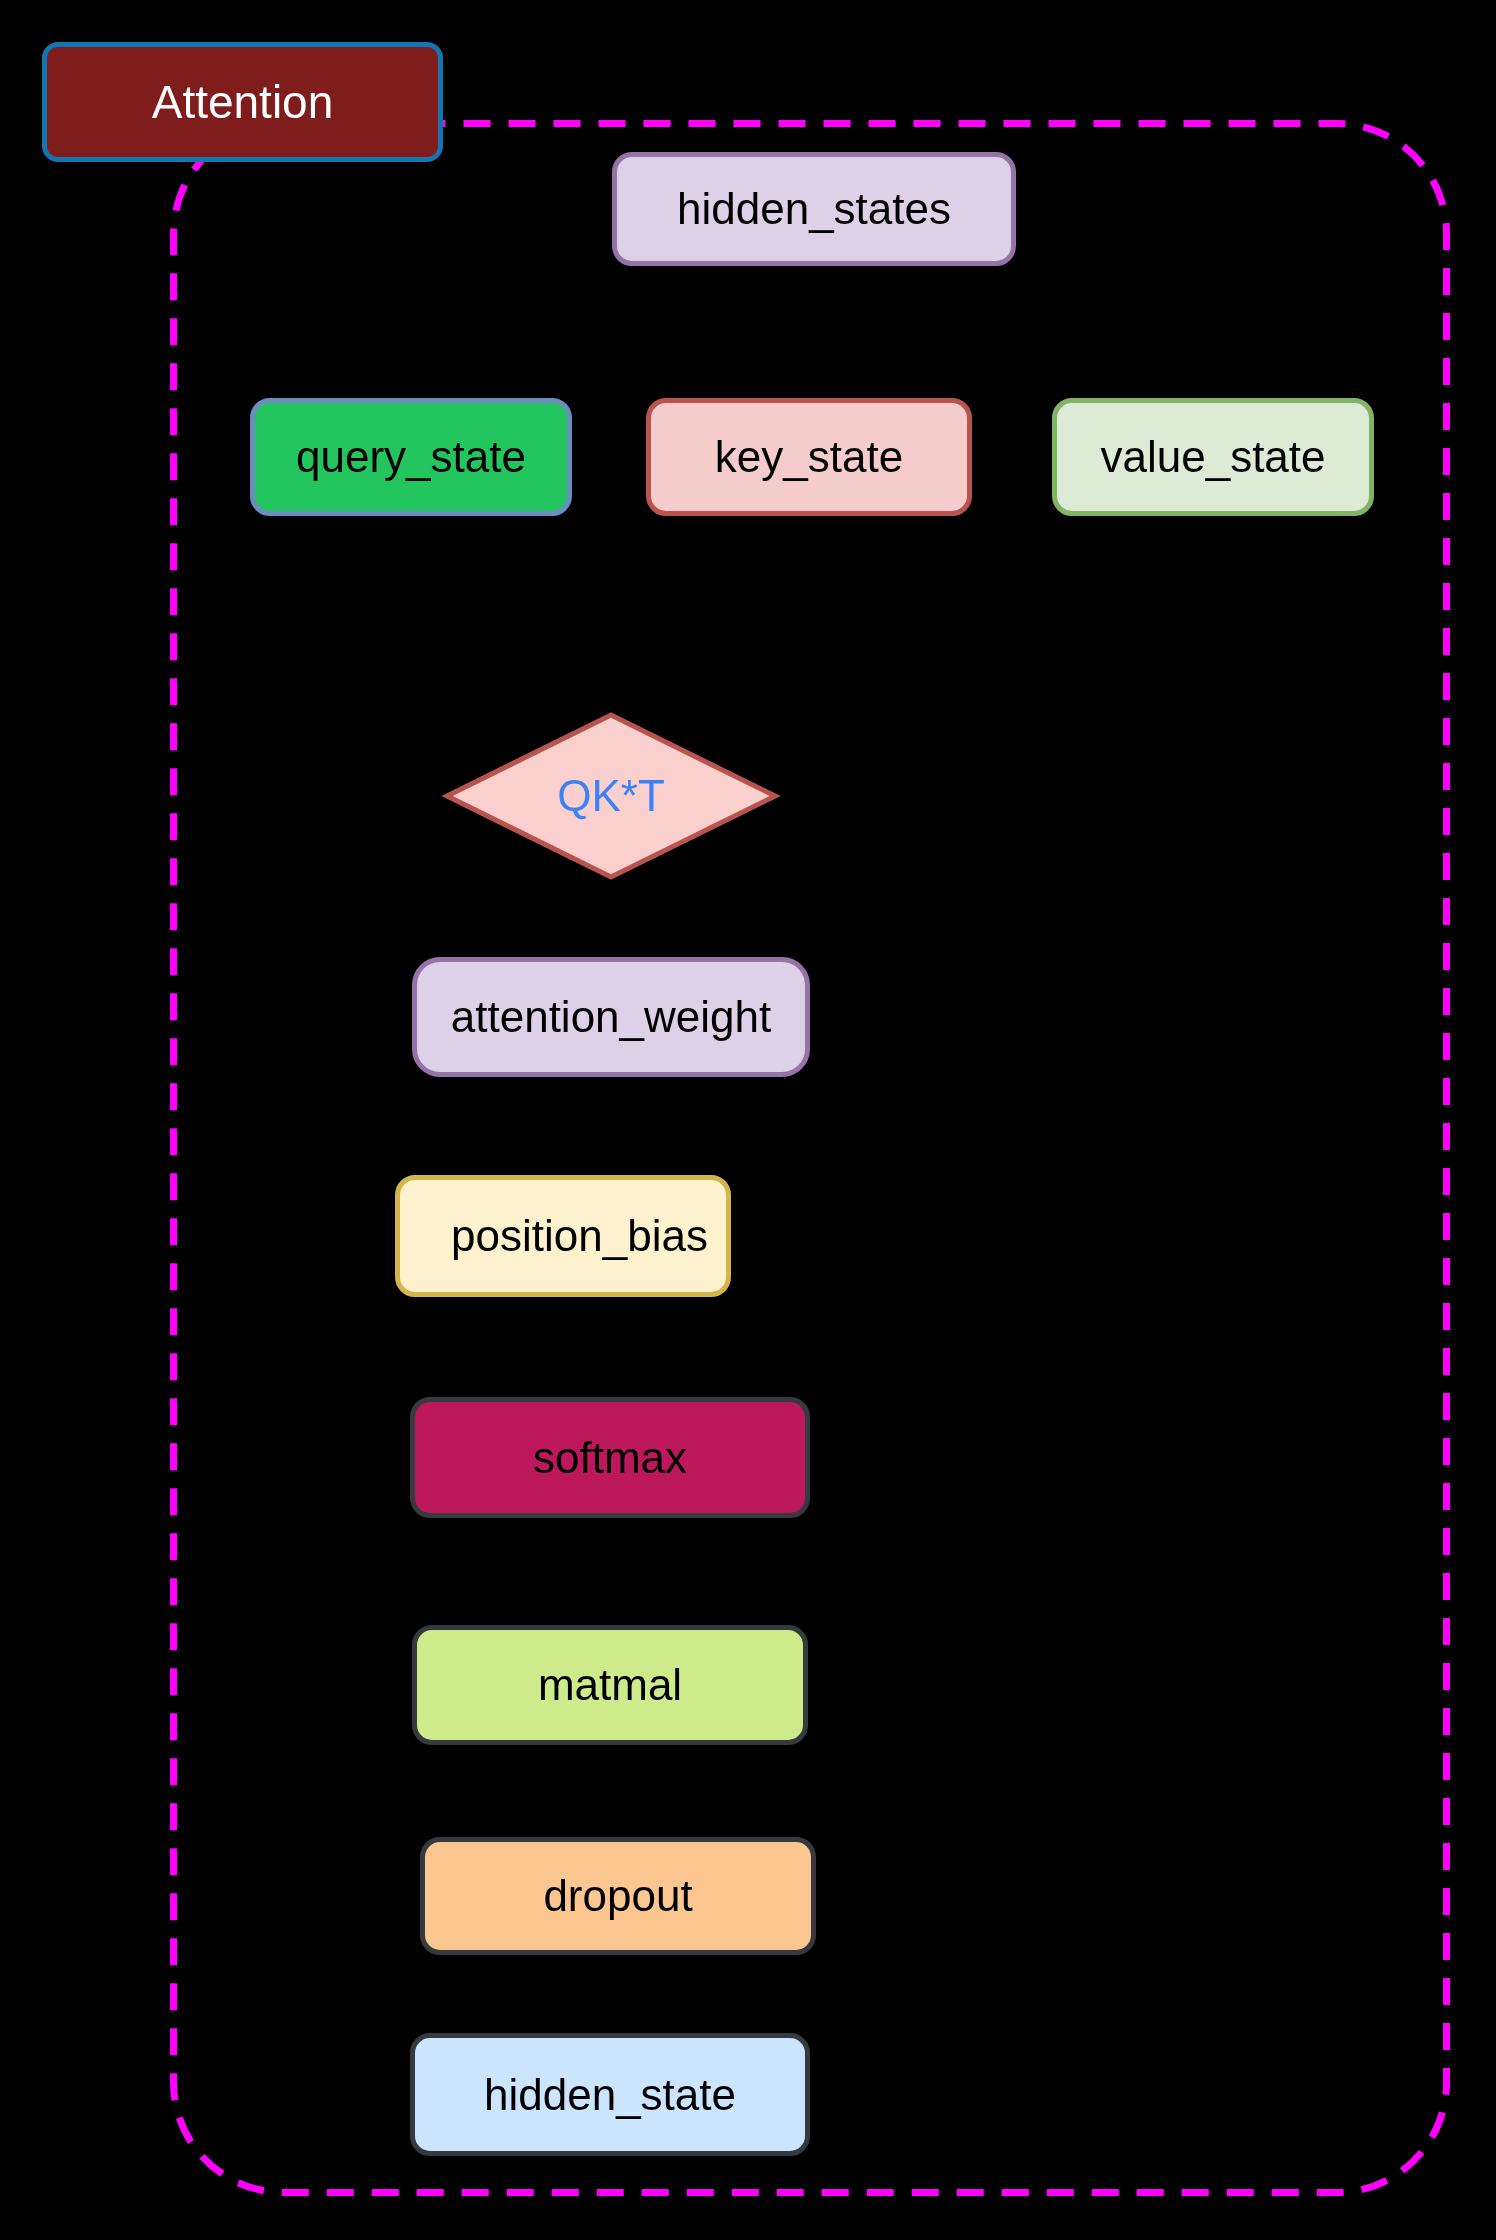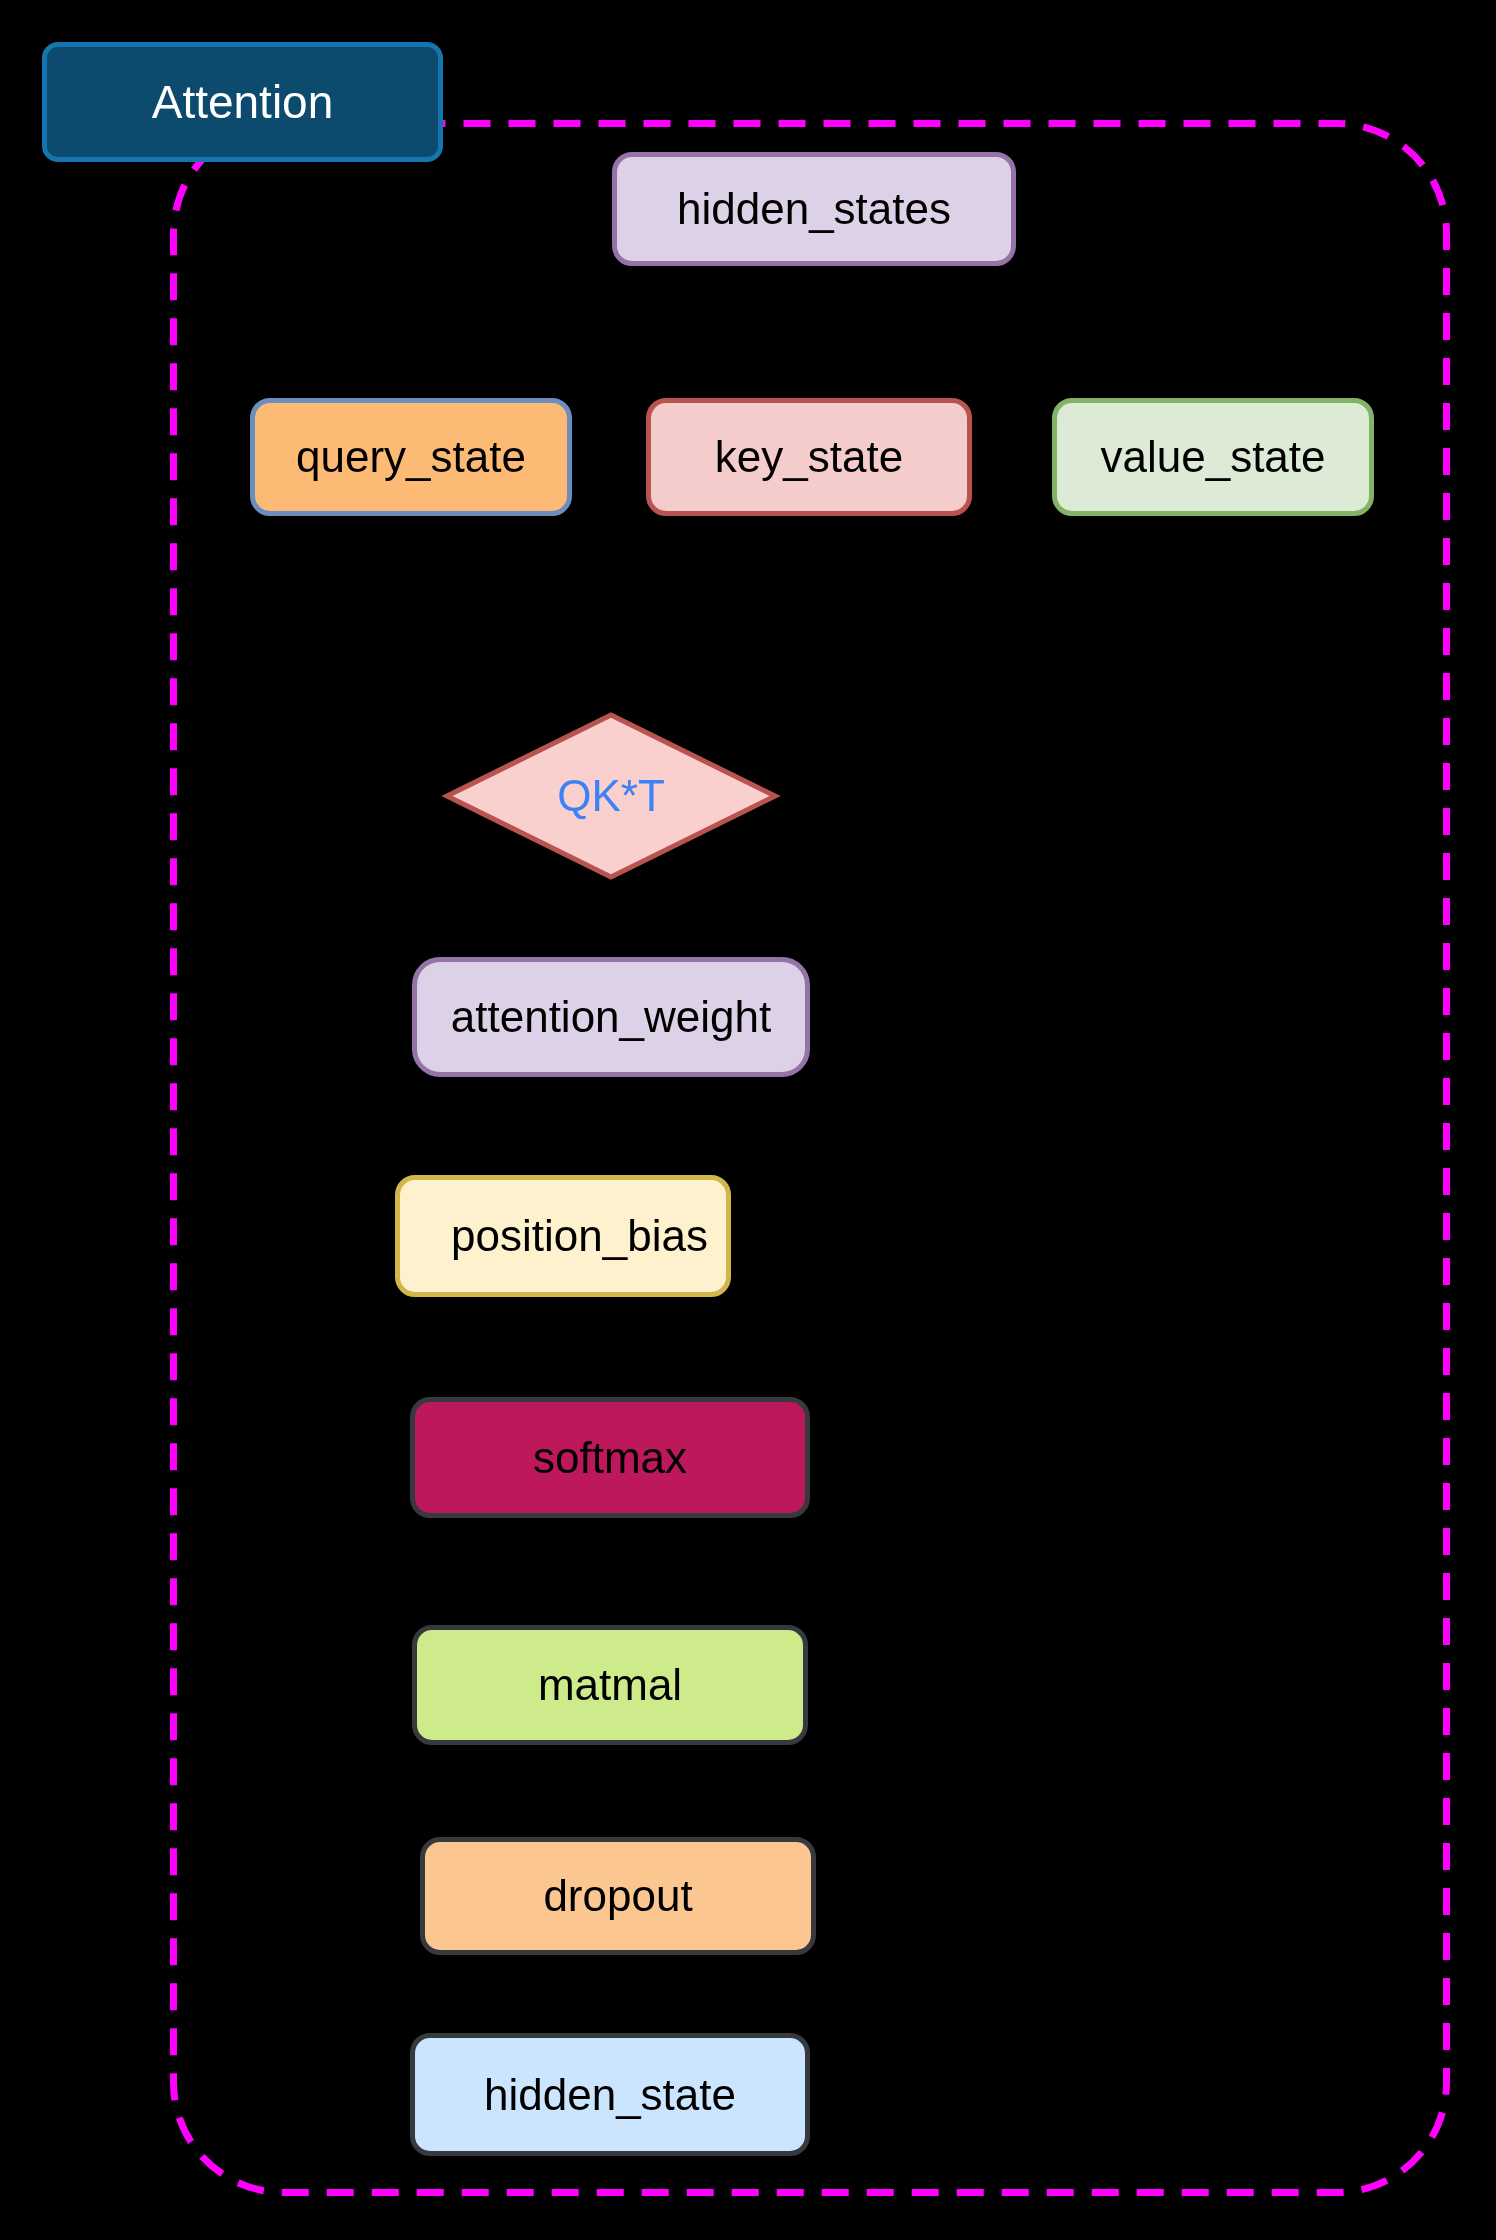--- a/index.html
+++ b/index.html
@@ -79,21 +79,21 @@
 
   <svg id="overlay-svg" viewBox="0 0 1496 2240" xmlns="http://www.w3.org/2000/svg">
     <rect x="173.5" y="123.5" width="1273" height="2069" rx="110" ry="110" fill="none" stroke-width="7" stroke-dasharray="27 18" stroke="#ff00ff"></rect>
     <polygon points="611,715 775,796 611,877 447,796" stroke-width="5" fill="#f9d0cd" stroke="#b85450"></polygon>
   </svg>
 
   <div class="node n-hidden-states" style="background-color: rgb(221, 209, 231); border-color: rgb(150, 115, 166);">
     <span>hidden_states</span>
   </div>
 
-  <div class="node n-query-state" style="background-color: #fdba74; border-color: rgb(108, 142, 191); text-align: right;">
+  <div class="node n-query-state" style="background-color: #22c55e; border-color: rgb(108, 142, 191); text-align: right;">
     <span>query_state</span>
   </div>
 
   <div class="node n-key-state" style="background-color: rgb(244, 204, 203); border-color: rgb(184, 84, 80);">
     <span>key_state</span>
   </div>
 
   <div class="node n-value-state" style="background-color: rgb(220, 234, 214); border-color: rgb(130, 179, 102);">
     <span>value_state</span>
   </div>
@@ -119,17 +119,17 @@
   </div>
 
   <div class="node n-dropout" style="background-color: rgb(252, 198, 144); border-color: rgb(54, 57, 61);">
     <span>dropout</span>
   </div>
 
   <div class="node n-hidden-state" style="background-color: rgb(204, 229, 255); border-color: rgb(54, 57, 61);">
     <span>hidden_state</span>
   </div>
 
-  <div class="title-box n-title" style="background-color: #0c4a6e; border-color: rgb(20, 118, 177); color: rgb(255, 255, 255);">
+  <div class="title-box n-title" style="background-color: #7f1d1d; border-color: rgb(20, 118, 177); color: rgb(255, 255, 255);">
     <span>Attention</span>
   </div>
 
 </div>
 
 </body></html>

